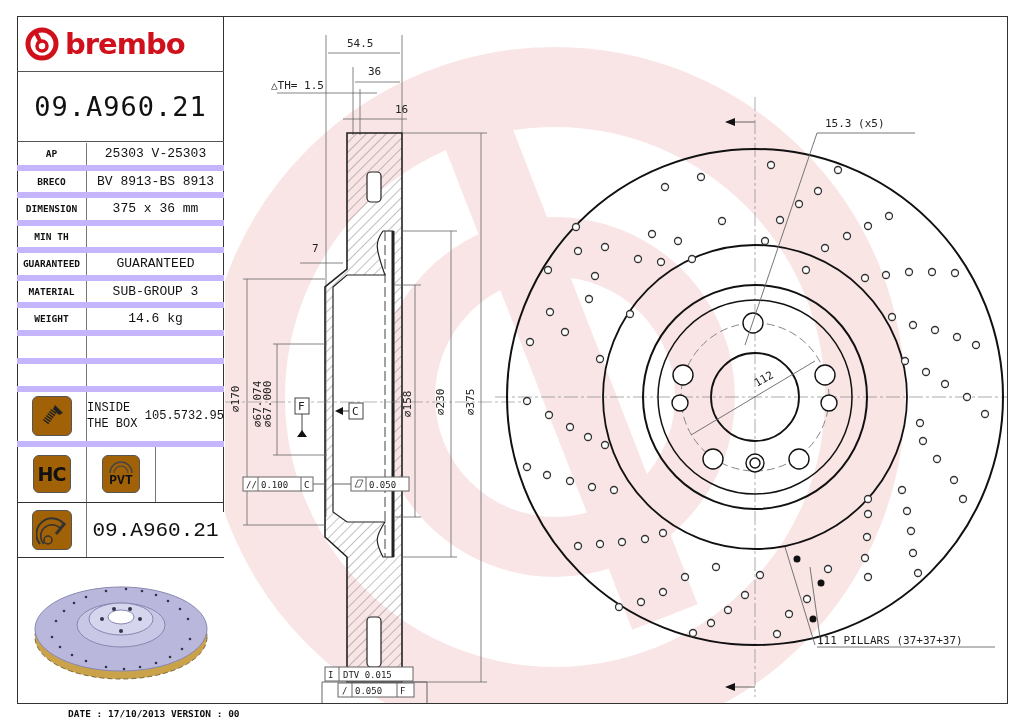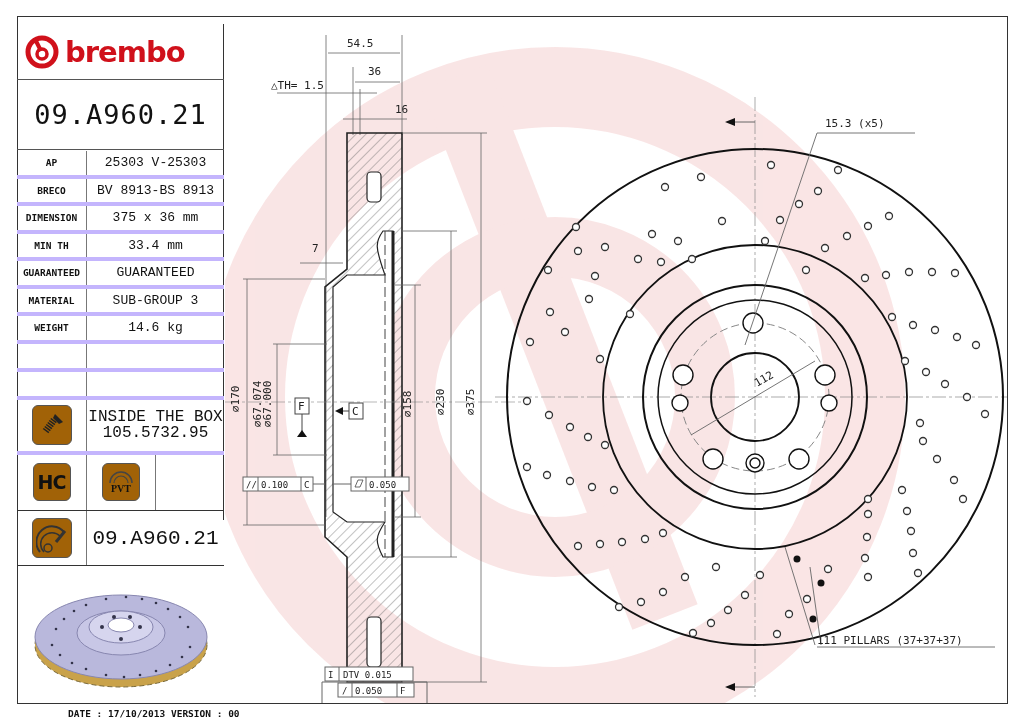--- a/index.html
+++ b/index.html
@@ -1,25 +1,25 @@
 <!DOCTYPE html>
 <html><head>
 <meta charset="utf-8">
 <style>
   * { box-sizing: border-box; margin: 0; padding: 0; }
   html, body { width: 1024px; height: 724px; background: #fff; overflow: hidden; }
   body { position: relative; font-family: "DejaVu Sans", sans-serif; color: #111; }
   .frame { position: absolute; left: 17px; top: 16px; width: 991px; height: 688px; border: 1.5px solid #333; }
-  .sidebar { position: absolute; left: 17px; top: 24px; width: 207px; height: 496px; border-right: 1.5px solid #333; }
+  .sidebar { position: absolute; left: 17px; top: 16px; width: 207px; height: 496px; border-right: 1.5px solid #333; }
   .cell { position: absolute; border-bottom: 1px solid #555; }
   .logo-cell { left: 0; top: 0; width: 207px; height: 56px; display: flex; align-items: center; padding-left: 8px; }
   .logo-text { font-family: "DejaVu Sans", sans-serif; font-weight: bold; font-size: 29px; color: #d0111b; letter-spacing: -1px; margin-left: 6px; }
   .part-cell { left: 0; top: 56px; width: 207px; height: 70px; display: flex; align-items: center; justify-content: center; }
   .part-num { font-family: "DejaVu Sans Mono", monospace; font-size: 27px; letter-spacing: 1px; }
-  .spec-row { position: absolute; left: 0; width: 207px; height: 27.5px; border-bottom: 4px solid #c4b5fd; display: flex; }
+  .spec-row { position: absolute; left: 0; width: 207px; height: 27.5px; border-bottom: 6px solid #c4b5fd; display: flex; }
   .spec-label { width: 70px; border-right: 1px solid #777; display: flex; align-items: center; justify-content: center; font-family: "DejaVu Sans Mono", monospace; font-size: 9.5px; font-weight: bold; }
   .spec-value { flex: 1; display: flex; align-items: center; justify-content: center; font-family: Liberation Mono, monospace; font-size: 13px; }
   .icon-box { position: absolute; border: 1.5px solid #555; border-radius: 6px; display: flex; align-items: center; justify-content: center; background: #a16207; }
   .date-line { position: absolute; left: 32px; top: 708px; font-family: "DejaVu Sans Mono", monospace; font-weight: bold; font-size: 9.5px; padding-left: 36px; }
   .drawing { position: absolute; left: 225px; top: 17px; width: 782px; height: 686px; }
   .dim-text { font-family: "DejaVu Sans Mono", monospace; font-size: 11px; fill: #222; }
   .watermark { position: absolute; left: 225px; top: 17px; width: 782px; height: 686px; pointer-events: none; }
 </style>
 </head>
 <body>
@@ -54,21 +54,20 @@
   <div class="spec-row" style="top:154.5px">
     <div class="spec-label">BRECO</div>
     <div class="spec-value">BV 8913-BS 8913</div>
   </div>
   <div class="spec-row" style="top:182px">
     <div class="spec-label">DIMENSION</div>
     <div class="spec-value">375 x 36 mm</div>
   </div>
   <div class="spec-row" style="top:209.5px">
     <div class="spec-label">MIN TH</div>
-    <div class="spec-value">33.4 mm</div>
   </div>
   <div class="spec-row" style="top:237px">
     <div class="spec-label">GUARANTEED</div>
     <div class="spec-value">GUARANTEED</div>
   </div>
   <div class="spec-row" style="top:264.5px">
     <div class="spec-label">MATERIAL</div>
     <div class="spec-value">SUB-GROUP 3</div>
   </div>
   <div class="spec-row" style="top:292px">
@@ -86,39 +85,39 @@
 
   <div class="spec-row" style="top:375.5px;height:55px">
     <div class="spec-label">
       <div class="icon-box" style="position:relative;width:40px;height:40px">
         <svg width="30" height="30" viewBox="0 0 30 30">
           <path d="M18 4 L26 12 L22 14 L16 8 Z" fill="#222"></path>
           <path d="M17 10 L8 22" stroke="#222" stroke-width="7" stroke-dasharray="1.5 1"></path>
         </svg>
       </div>
     </div>
-    <div class="spec-value" style="flex-direction:column;font-size:16px;line-height:16px">
+    <div class="spec-value" style="flex-direction:row;font-size:12px;line-height:16px">
       <span>INSIDE THE BOX</span>
       <span>105.5732.95</span>
     </div>
   </div>
 
   <div class="spec-row" style="top:430.5px;height:56px;border-bottom:1.5px solid #333">
     <div class="spec-label">
       <div class="icon-box" style="position:relative;width:38px;height:38px">
         <span style="font-family:'DejaVu Sans',sans-serif;font-weight:bold;font-size:19px;letter-spacing:-1px">HC</span>
       </div>
     </div>
     <div style="width:69px;border-right:1px solid #777;display:flex;align-items:center;justify-content:center">
       <div class="icon-box" style="position:relative;width:38px;height:38px;flex-direction:column">
         <svg width="26" height="12" viewBox="0 0 26 12">
             <path d="M2 12 A11 11 0 0 1 24 12" fill="none" stroke="#444" stroke-width="1.5"></path>
             <path d="M6 12 A7 7 0 0 1 20 12" fill="none" stroke="#444" stroke-width="1.2"></path>
           </svg>
-        <span style="font-family:Liberation Serif, serif;font-weight:bold;font-size:10px">PVT</span>
+        <span style="font-family:Liberation Mono, monospace;font-weight:bold;font-size:13px">PVT</span>
       </div>
     </div>
     <div style="flex:1"></div>
   </div>
 
   <div class="spec-row" style="top:487px;height:55px;border-bottom:1.5px solid #333">
     <div class="spec-label">
       <div class="icon-box" style="position:relative;width:40px;height:40px">
         <svg width="32" height="32" viewBox="0 0 32 32">
           <path d="M4 30 A14 14 0 0 1 28 10" fill="none" stroke="#333" stroke-width="2"></path>

